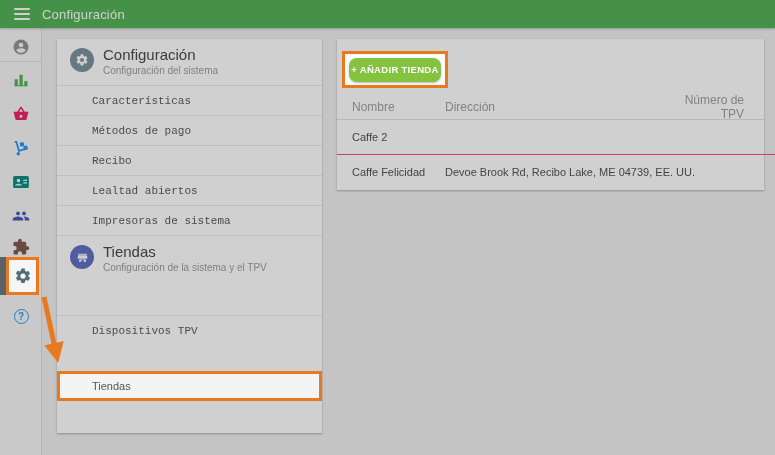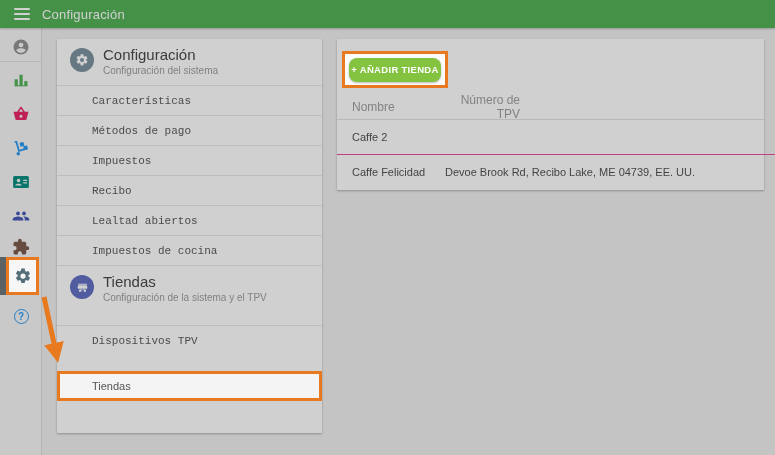--- a/index.html
+++ b/index.html
@@ -150,39 +150,39 @@
     <div class="sect-circle circle-gray">
       <svg width="14" height="14" viewBox="0 0 24 24" fill="#fff">
         <path d="M19.14 12.94c.04-.31.06-.62.06-.94s-.02-.63-.06-.94l2.03-1.58a.49.49 0 0 0 .12-.62l-1.92-3.32a.49.49 0 0 0-.6-.22l-2.39.96a7.07 7.07 0 0 0-1.63-.95l-.36-2.54A.48.48 0 0 0 13.9 2h-3.8c-.24 0-.44.17-.47.41l-.36 2.54c-.59.24-1.13.57-1.63.95l-2.39-.96a.49.49 0 0 0-.6.22L2.73 8.48a.48.48 0 0 0 .12.62l2.03 1.58c-.04.31-.07.62-.07.94s.03.63.07.94l-2.03 1.58a.49.49 0 0 0-.12.62l1.92 3.32c.12.22.38.3.6.22l2.39-.96c.5.38 1.04.71 1.63.95l.36 2.54c.03.24.23.41.47.41h3.8c.24 0 .45-.17.48-.41l.36-2.54c.59-.24 1.13-.57 1.63-.95l2.39.96c.22.08.48 0 .6-.22l1.92-3.32a.49.49 0 0 0-.12-.62l-2.03-1.58zM12 15.5a3.5 3.5 0 1 1 0-7 3.5 3.5 0 0 1 0 7z"></path>
       </svg>
     </div>
     <div class="sect-title">Configuración</div>
     <div class="sect-sub">Configuración del sistema</div>
   </div>
   <div class="menu-item">Características</div>
   <div class="menu-item">Métodos de pago</div>
-  <div class="menu-item">Impuestos</div>
   <div class="menu-item">Recibo</div>
   <div class="menu-item">Lealtad abiertos</div>
-  <div class="menu-item">Impuestos de cocina</div>
+  <div class="menu-item">Impresoras de sistema</div>
   <div class="sect-head" style="border-top:1px solid #e8e8e8">
     <div class="sect-circle circle-indigo">
       <svg width="13" height="13" viewBox="0 0 24 24" fill="#fff">
         <path d="M4 5h16v2H4zM20 8H4l-1 4a2.4 2.4 0 0 0 2.1 2.7A2.5 2.5 0 0 0 7.3 13a2.5 2.5 0 0 0 4.7.1 2.5 2.5 0 0 0 4.7-.1 2.5 2.5 0 0 0 2.2 1.7A2.4 2.4 0 0 0 21 12zM5.5 15.6V20h13v-4.4a4 4 0 0 1-2.3-.5 4.2 4.2 0 0 1-4.2.2 4.2 4.2 0 0 1-4.2-.2 4 4 0 0 1-2.3.5zM10 16.5h4V20h-4z"></path>
       </svg>
     </div>
     <div class="sect-title">Tiendas</div>
     <div class="sect-sub">Configuración de la sistema y el TPV</div>
   </div>
-  <div class="menu-item" style="margin-top:14px">Dispositivos TPV</div>
+  <div class="menu-item" style="margin-top:34px">Dispositivos TPV</div>
 </div>
 
 <div class="card">
   <div class="thead">
     <div class="c1">Nombre</div>
+    <div class="c2">Dirección</div>
     <div class="c3">Número de TPV</div>
   </div>
   <div class="trow" style="top:81px">
     <div class="c1">Caffe 2</div>
     <div class="c2"></div>
     <div class="c3">1</div>
   </div>
   <div class="trow r2" style="top:115px">
     <div class="c1">Caffe Felicidad</div>
     <div class="c2">Devoe Brook Rd, Recibo Lake, ME 04739, EE. UU.</div>

